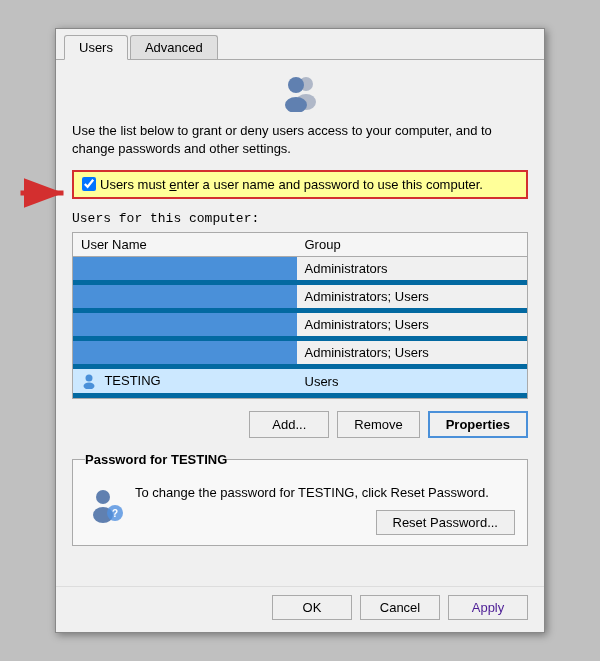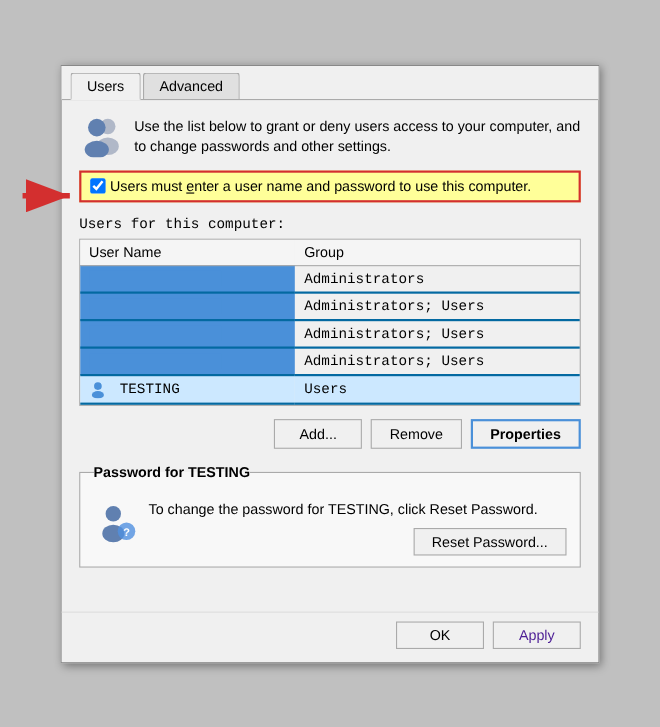--- a/index.html
+++ b/index.html
@@ -68,23 +68,24 @@
       margin-bottom: -1px;
       z-index: 1;
     }
 
     .content {
       padding: 12px 16px;
     }
 
     .info-row {
       display: flex;
-      align-items: flex-end;
+      align-items: center;
       gap: 10px;
       margin-bottom: 12px;
+      flex-direction: column;
     }
     .info-icon {
       width: 40px;
       height: 40px;
       flex-shrink: 0;
     }
     .info-text {
       font-size: 13px;
       line-height: 1.4;
       color: #000;
@@ -140,23 +141,22 @@
     }
     .user-table th {
       text-align: left;
       padding: 4px 8px;
       border-bottom: 1px solid #aaa;
       font-weight: normal;
       color: #000;
     }
     .user-table td {
       padding: 4px 8px;
-      border-bottom: 2px solid #0369a1;
-      color: #000;
-      font-family: Liberation Mono, monospace;
+      border-bottom: 5px solid #0369a1;
+      color: #000;
     }
     .user-table tr.blurred td:first-child {
       background: #4a90d9;
       color: #4a90d9;
       user-select: none;
     }
     .user-table tr.selected {
       background: #cce8ff;
     }
 
@@ -337,15 +337,16 @@
             <button class="btn">Reset Password...</button>
           </div>
         </div>
       </div>
     </fieldset>
 
   </div>
 
   <div class="footer">
     <button class="btn">OK</button>
+    <button class="btn">Cancel</button>
     <button class="btn" style="color:#4c1d95;">Apply</button>
   </div>
 </div>
 
 </body></html>

